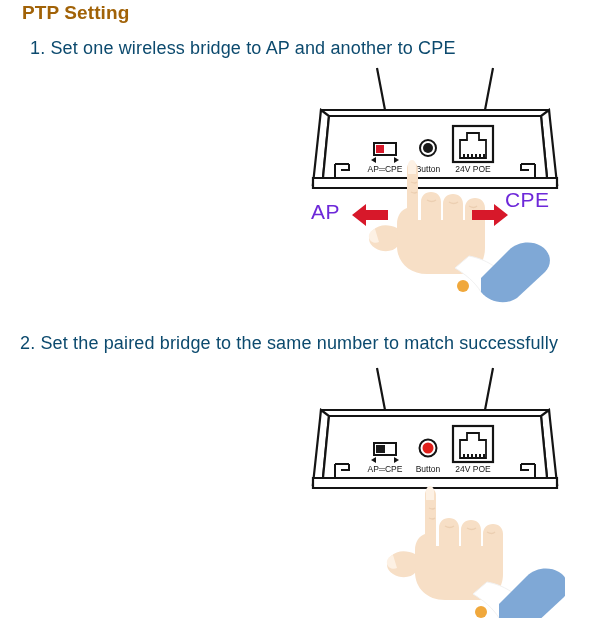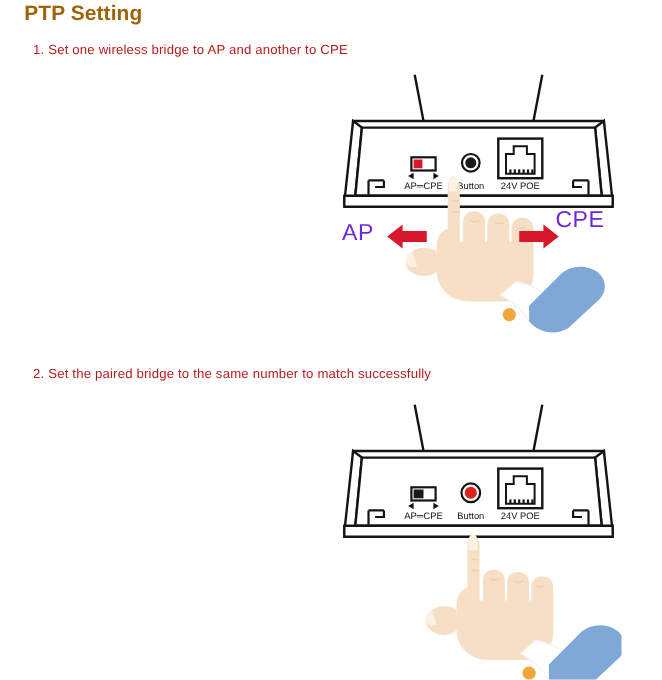--- a/index.html
+++ b/index.html
@@ -18,27 +18,27 @@
     position: absolute;
     left: 22px;
     top: 2px;
     font-size: 19px;
     font-weight: bold;
     color: #a16207;
     letter-spacing: 0.1px;
   }
   .step-text {
     position: absolute;
-    font-size: 12px;
-    color: #b91c1c;
+    font-size: 18px;
+    color: #0c4a6e;
     letter-spacing: 0.15px;
     white-space: nowrap;
   }
   #step1-text { left: 30px; top: 38px; }
-  #step2-text { left: 30px; top: 333px; }
+  #step2-text { left: 20px; top: 333px; }
 
   .figure {
     position: absolute;
     width: 260px;
     height: 280px;
     text-align: right;
   }
   #figure-1 { left: 305px; top: 58px; }
   #figure-2 { left: 305px; top: 358px; }
 

